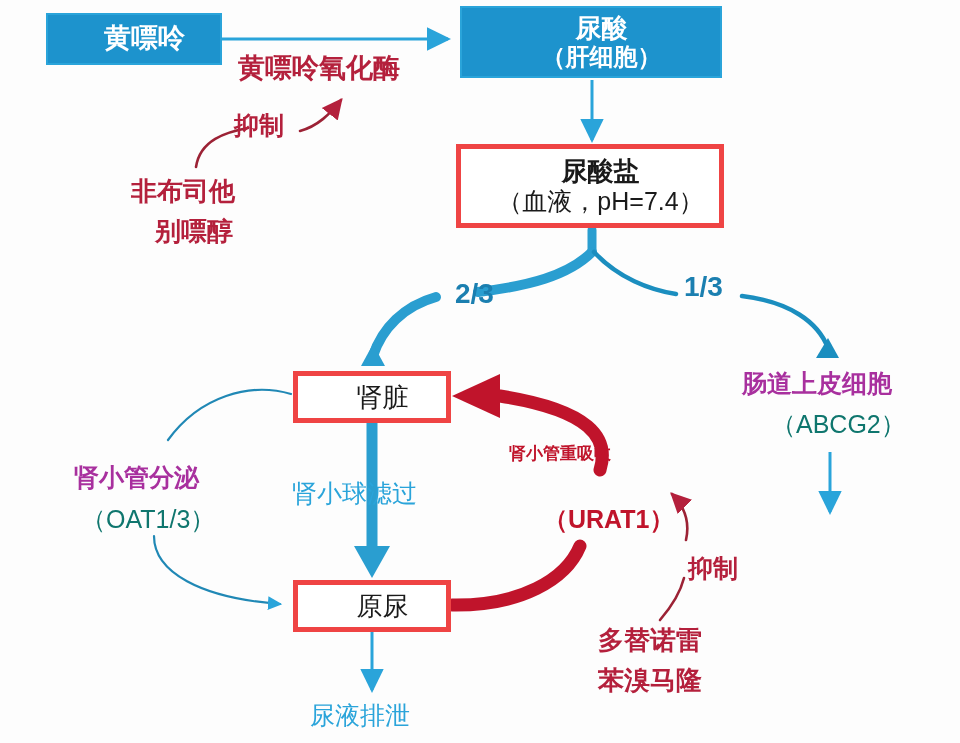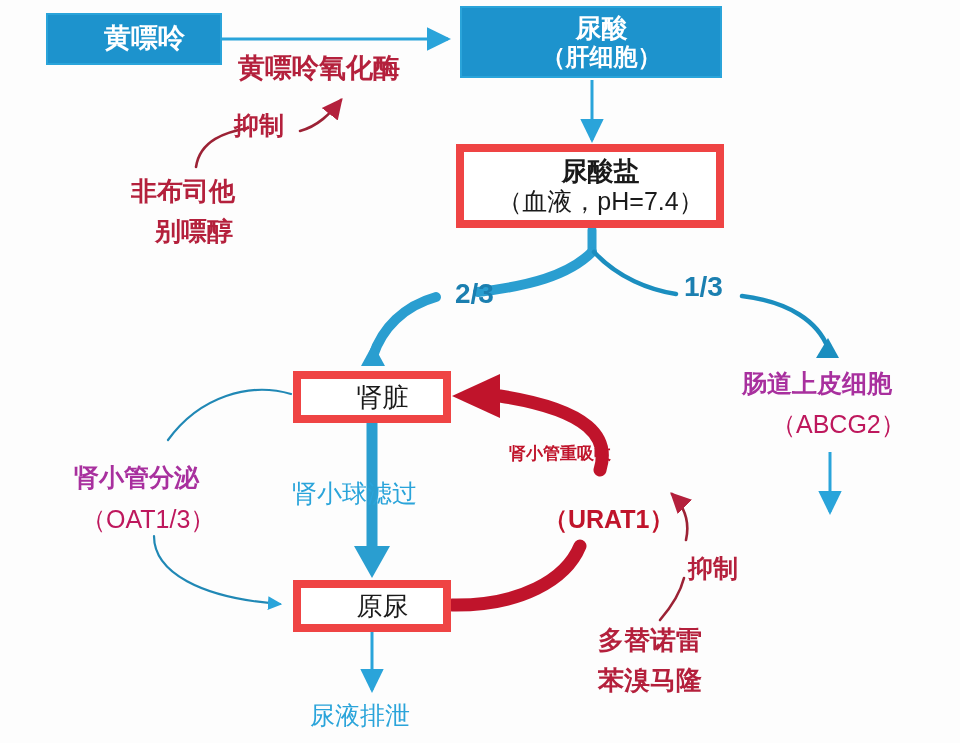--- a/index.html
+++ b/index.html
@@ -36,35 +36,35 @@
     padding-left: 21px;
   }
   .box-filled {
     background: #1d93cd;
     border: 2px solid #2aa4da;
     color: #ffffff;
     font-weight: bold;
   }
   .box-outline {
     background: #ffffff;
-    border: 8px solid #ef4444;
+    border: 5px solid #ef4444;
     color: #1a1a1a;
   }
   .lbl {
     position: absolute;
     text-align: center;
     line-height: 1.2;
     white-space: nowrap;
   }
   .t-blue   { color: #2aa4da; }
   .t-blue-d { color: #1b7fb0; font-weight: bold; }
   .t-red    { color: #c0142b; font-weight: bold; }
   .t-crimson{ color: #b4203c; }
   .t-magenta{ color: #a8309e; font-weight: bold; }
-  .t-purple { color: #be185d; }
+  .t-purple { color: #0f766e; }
   .bold { font-weight: bold; }
 </style>
 </head>
 <body>
 
 <div id="stage">
 
   <svg id="wires" viewBox="0 0 960 743" xmlns="http://www.w3.org/2000/svg">
     <defs>
       <marker id="ah-blue-thin" markerWidth="9" markerHeight="9" refX="7" refY="4.5" orient="auto" markerUnits="strokeWidth">

